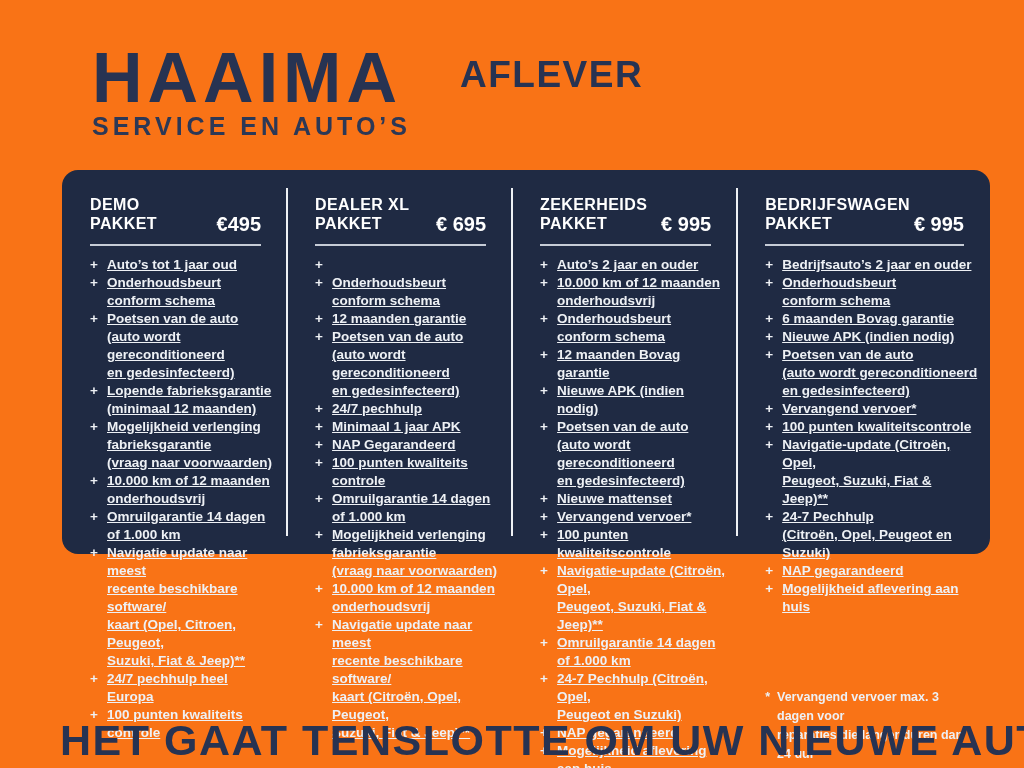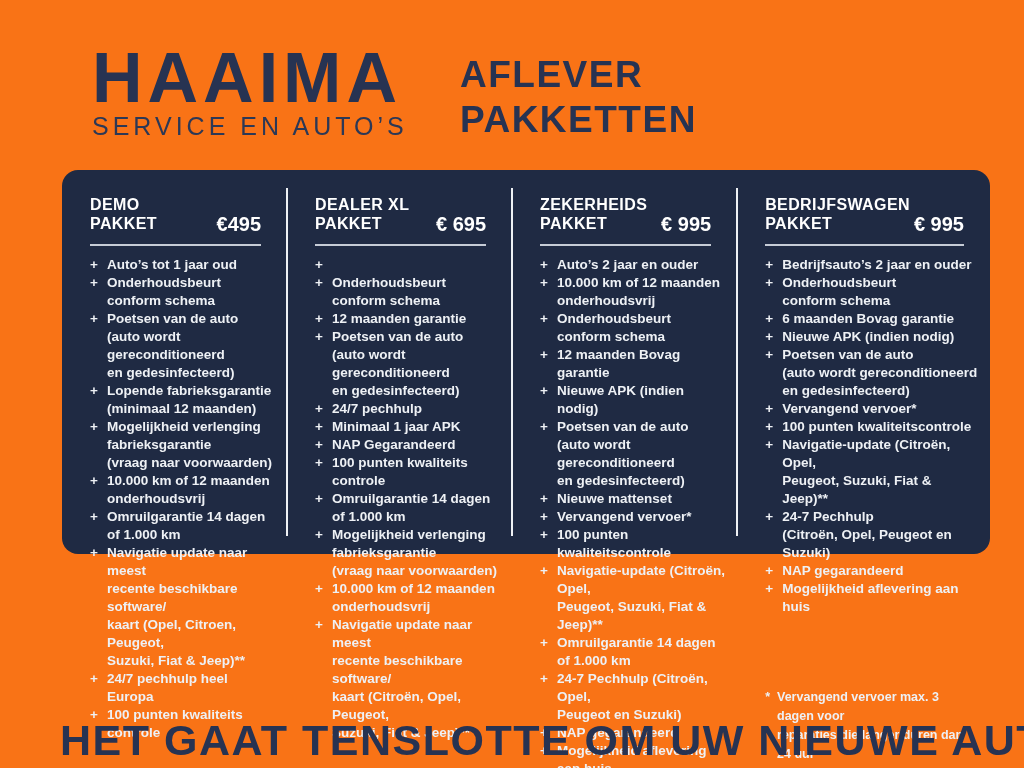--- a/index.html
+++ b/index.html
@@ -11,21 +11,21 @@
     background:#f97316; overflow:hidden;
   }
 
   
   .logo { position:absolute; left:92px; top:50px; color:#273352; }
   .logo-main {
     font-size:70px; line-height:56px; font-weight:800;
     letter-spacing:5px; color:#273352;
   }
   .logo-sub {
-    margin-top:6px; font-size:25px; font-weight:400;
+    margin-top:6px; font-size:25px; font-weight:700;
     letter-spacing:4px; color:#2c3856;
   }
   .page-title {
     position:absolute; left:460px; top:52px;
     font-size:37px; line-height:45px; font-weight:800;
     letter-spacing:1.5px; color:#273352;
   }
 
   
   .panel {
@@ -62,21 +62,21 @@
     margin:10px 14px 10px 0;
   }
 
   .pkg-items { list-style:none; }
   .pkg-items li {
     display:flex; align-items:flex-start;
     font-size:13.5px; font-weight:700; line-height:18px;
     color:#eef1f5;
   }
   .pkg-items .marker { flex:0 0 17px; }
-  .pkg-items .item-text { white-space:pre-line; }
+  .pkg-items .item-text { white-space:pre-line;text-decoration:underline; }
 
   .footnotes { list-style:none; margin-top:72px; }
   .footnotes li {
     display:flex; align-items:flex-start;
     font-size:12.5px; font-weight:700; line-height:19px;
     margin-bottom:4px; color:#eef1f5;
   }
   .footnotes .marker { flex:0 0 auto; margin-right:7px; }
   .footnotes .item-text { white-space:pre-line; }
 
@@ -92,21 +92,20 @@
 
 <div class="page">
 
   <header>
     <div class="logo">
       <div class="logo-main">HAAIMA</div>
       <div class="logo-sub">SERVICE EN AUTO’S</div>
     </div>
     <div class="page-title">
       <div>AFLEVER</div>
-      <div>PAKKETTEN</div>
     </div>
   </header>
 
   <section class="panel">
 
     <div class="package-column">
       <div class="pkg-header">
         <div class="pkg-name">DEMO
 PAKKET</div>
         <div class="pkg-price">€495</div>

